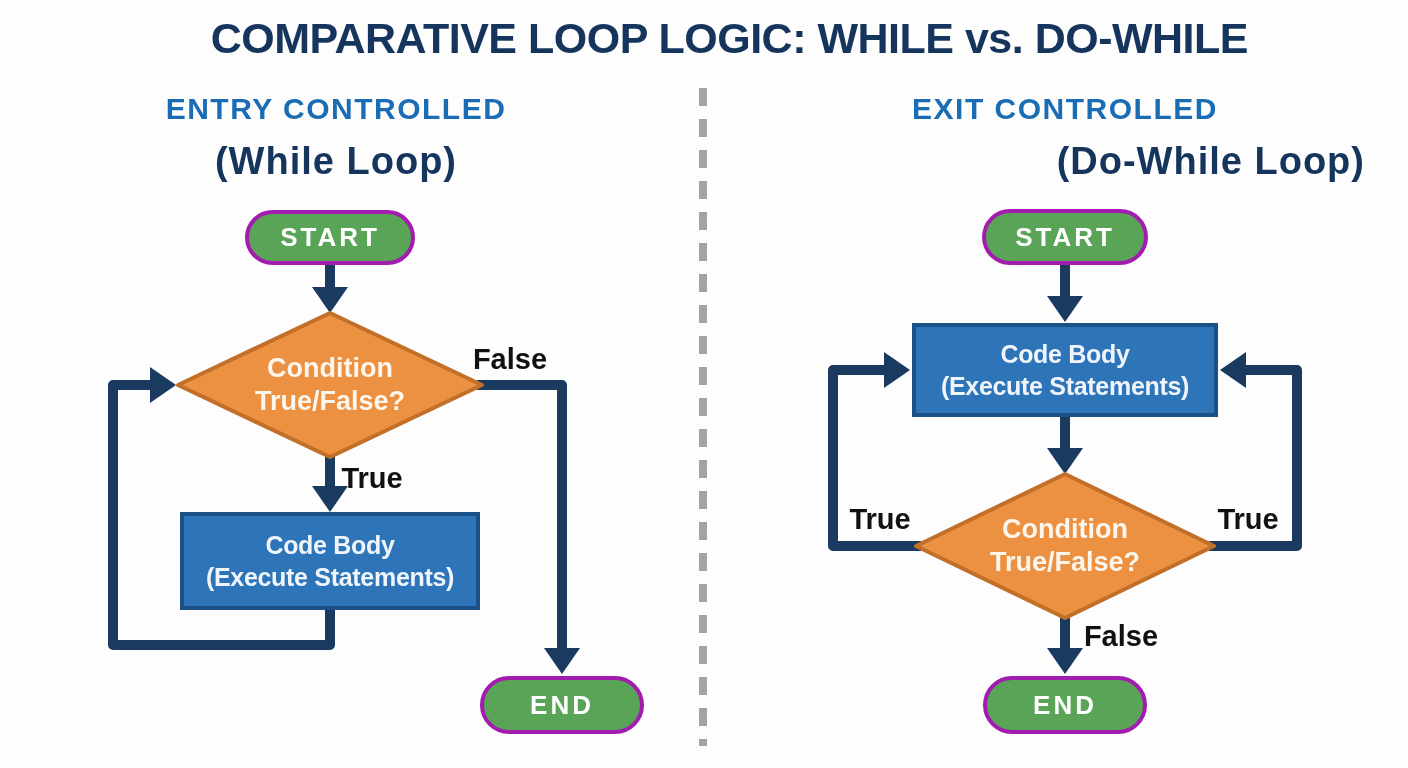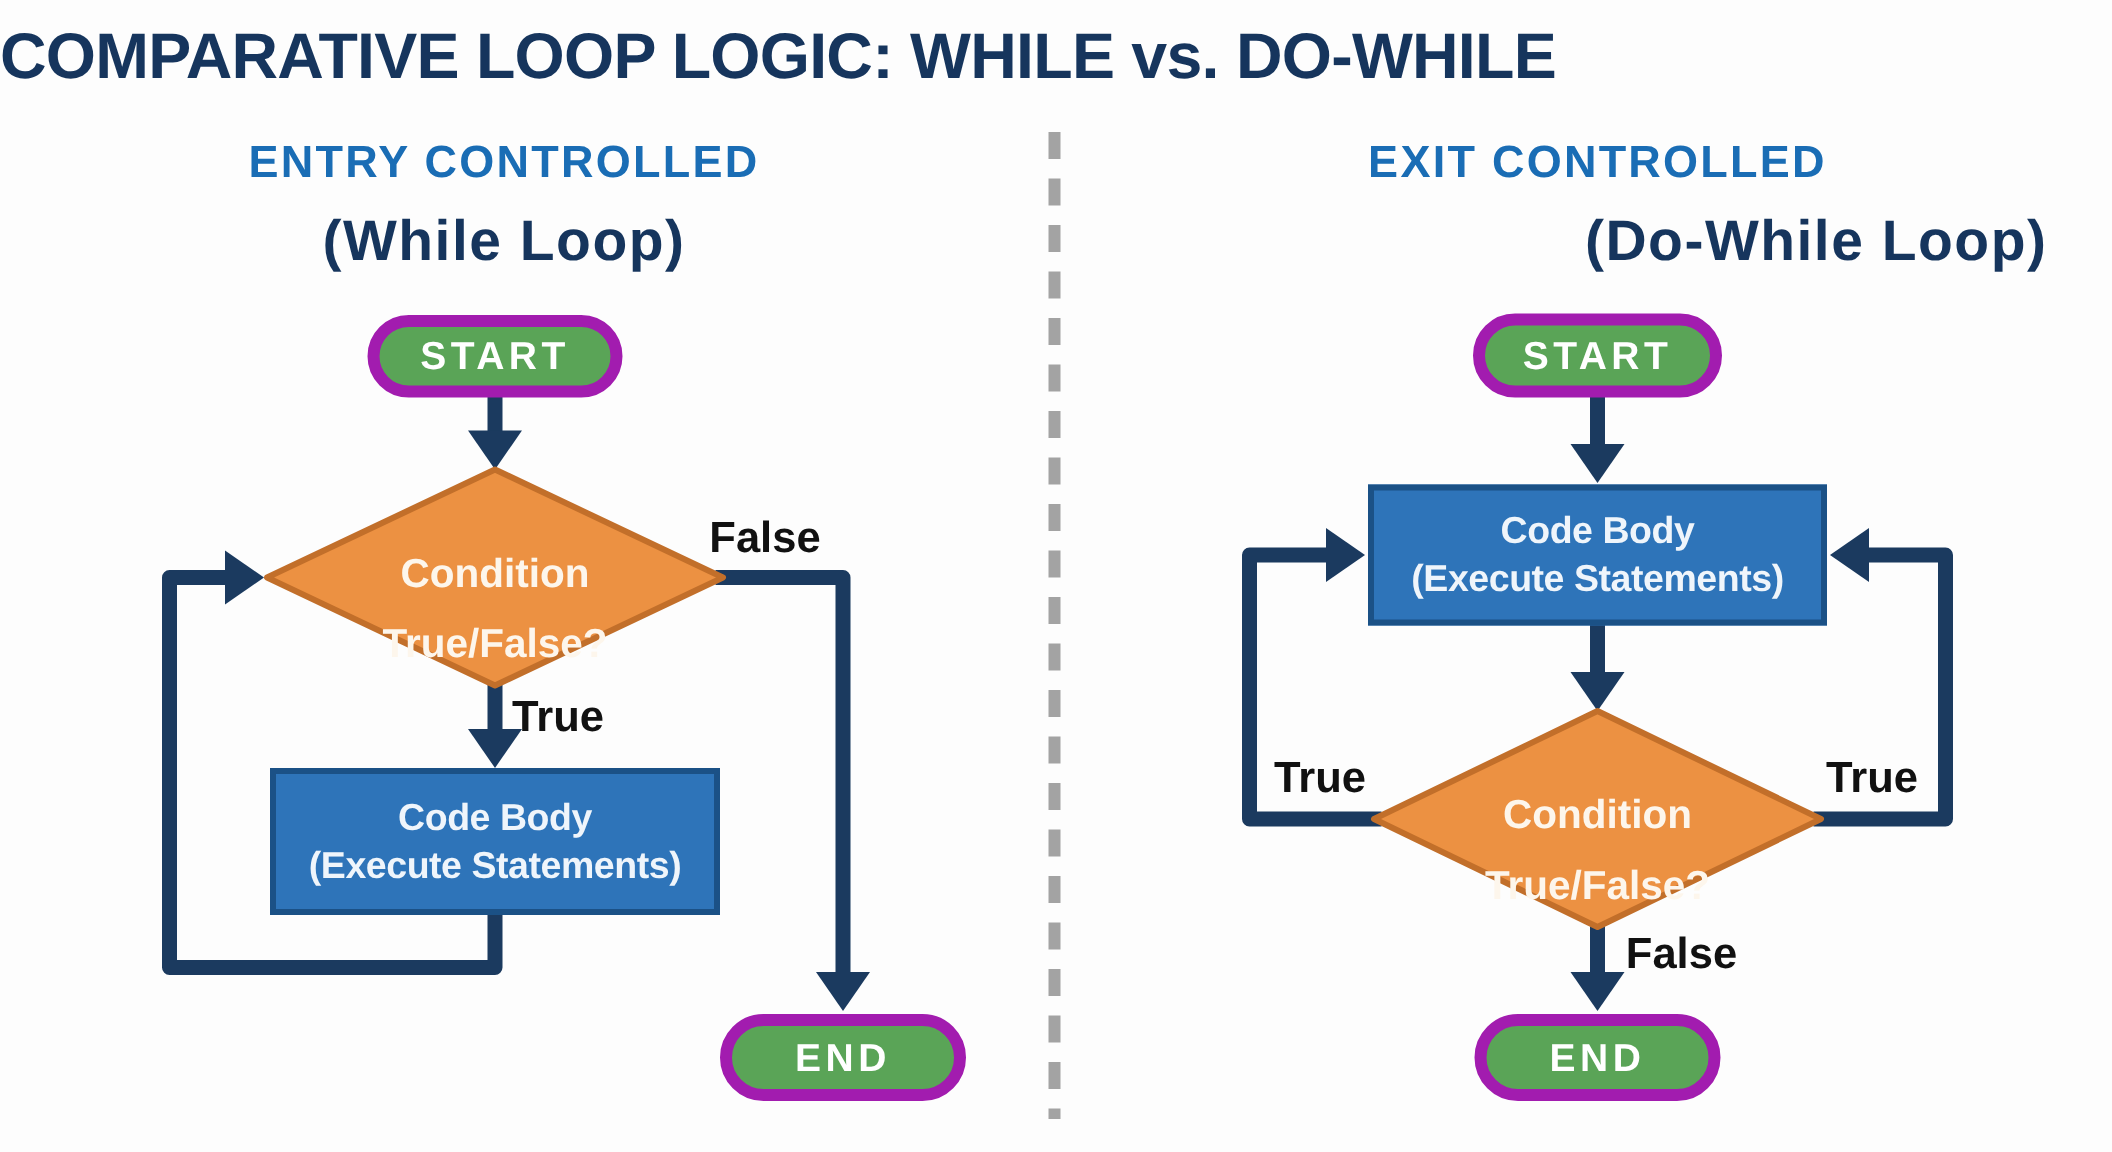--- a/index.html
+++ b/index.html
@@ -4,54 +4,54 @@
 <style>
   html,body{margin:0;padding:0;}
   body{
     width:1408px;height:768px;position:relative;overflow:hidden;
     background:#FDFDFD;
     font-family:"Liberation Sans","DejaVu Sans",sans-serif;
   }
   .abs{position:absolute;box-sizing:border-box;}
   
   .main-title{
-    left:0;top:14px;width:1248px;text-align:left;
+    left:0;top:14px;width:1248px;text-align:right;
     font-size:43px;font-weight:bold;letter-spacing:-0.5px;color:#16355D;
     z-index:3;
   }
   .panel-heading{
     width:600px;text-align:center;font-size:30px;font-weight:bold;
     letter-spacing:1.5px;color:#1A6DB5;z-index:3;
   }
   .panel-subheading{
     width:600px;text-align:center;font-size:38px;font-weight:bold;
     letter-spacing:1px;color:#16355D;z-index:3;
   }
   .edge-label{
     font-size:29px;font-weight:bold;color:#111111;text-align:center;z-index:4;
   }
   
   .pill{
-    background:#5AA457;border:8px solid #a21caf;border-radius:29px;
+    background:#5AA457;border:4px solid #a21caf;border-radius:29px;
     color:#FFFFFF;font-weight:bold;font-size:26px;letter-spacing:3px;
     display:flex;align-items:center;justify-content:center;z-index:2;
   }
   .process{
     background:#2E74B9;border:4px solid #1B5186;
     color:#EFF5FB;font-weight:bold;font-size:25px;line-height:32px;
     letter-spacing:-0.3px;text-align:left;
     display:flex;flex-direction:column;align-items:center;justify-content:center;
     z-index:2;
   }
   .process span{display:block;}
   .diamond-text{
     color:#FDF6EC;font-weight:bold;font-size:27px;line-height:33px;
     text-align:center;z-index:3;
   }
-  .diamond-text span{display:block;margin-top:14px;}
+  .diamond-text span{display:block;}
   
   #wires{position:absolute;left:0;top:0;z-index:1;}
   .edge{stroke:#1B3A5F;stroke-width:10;fill:none;stroke-linejoin:round;stroke-linecap:square;}
   .head{fill:#1B3A5F;stroke:none;}
   .diamond{fill:#EC9142;stroke:#C26F2A;stroke-width:4;stroke-linejoin:round;}
   .divider{stroke:#A3A3A3;stroke-width:8;stroke-dasharray:18 13;fill:none;}
 </style>
 </head>
 <body>
 

